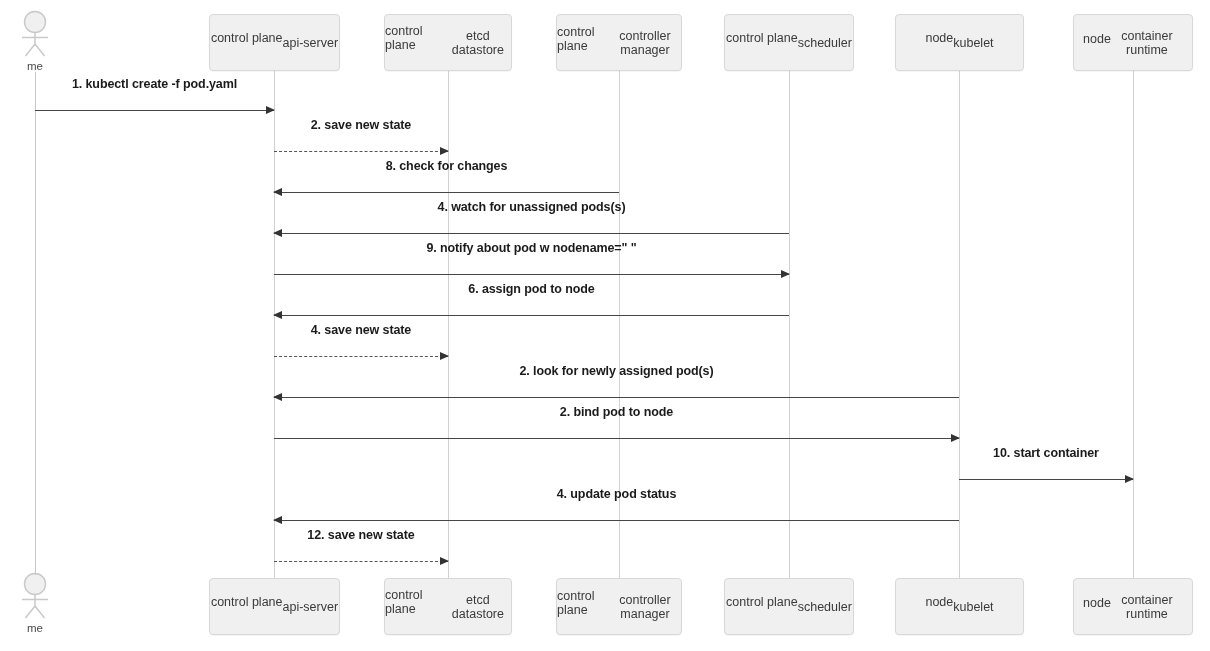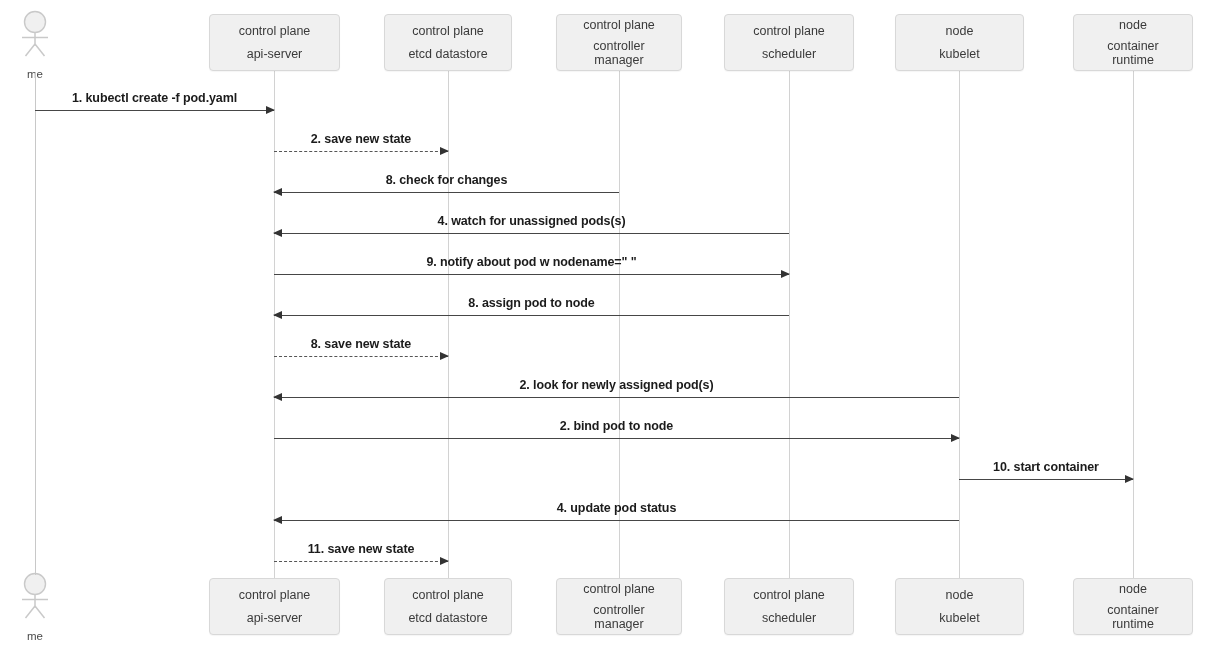--- a/index.html
+++ b/index.html
@@ -30,21 +30,21 @@
   }
 
   
   .participant {
     position: absolute;
     box-sizing: border-box;
     background: #f0f0f0;
     border: 1px solid #d8d8d8;
     border-radius: 4px;
     display: flex;
-    flex-direction: column;
+    flex-direction: row;
     align-items: center;
     justify-content: center;
     color: #3a3a3a;
     font-size: 12.5px;
     line-height: 1.12;
     box-shadow: 0 1px 1px rgba(0,0,0,0.04);
   }
   .participant .p-group {
     margin-bottom: 9px;
   }
@@ -58,21 +58,21 @@
   
   .actor {
     position: absolute;
     width: 46px;
   }
   .actor svg { display: block; }
   .actor .actor-label {
     text-align: center;
     font-size: 11.5px;
     color: #4a4a4a;
-    margin-top: 10px;
+    margin-top: 2px;
   }
 
   
   .msg {
     position: absolute;
     height: 0;
   }
   .msg .line {
     position: absolute;
     left: 0;
@@ -97,21 +97,21 @@
     border-left: 9px solid #333333;
   }
   .msg .head.left {
     left: -1px;
     border-right: 9px solid #333333;
   }
   .msg .label {
     position: absolute;
     left: 0;
     right: 0;
-    bottom: 5px;
+    bottom: 19px;
     text-align: center;
     font-size: 12.5px;
     font-weight: bold;
     color: #1b1b1b;
     white-space: nowrap;
     letter-spacing: -0.1px;
   }
 </style>
 </head>
 <body>
@@ -213,26 +213,26 @@
       <div class="label">4. watch for unassigned pods(s)</div>
     </div>
     <div class="msg" style="left: 274px; width: 515px; top: 274px;">
       <div class="line"></div>
       <div class="head right"></div>
       <div class="label">9. notify about pod w nodename=" "</div>
     </div>
     <div class="msg" style="left: 274px; width: 515px; top: 315px;">
       <div class="line"></div>
       <div class="head left"></div>
-      <div class="label">8. assign pod to node</div>
+      <div class="label">6. assign pod to node</div>
     </div>
     <div class="msg dashed" style="left: 274px; width: 174px; top: 356px;">
       <div class="line"></div>
       <div class="head right"></div>
-      <div class="label">8. save new state</div>
+      <div class="label">4. save new state</div>
     </div>
     <div class="msg" style="left: 274px; width: 685px; top: 397px;">
       <div class="line"></div>
       <div class="head left"></div>
       <div class="label">2. look for newly assigned pod(s)</div>
     </div>
     <div class="msg" style="left: 274px; width: 685px; top: 438px;">
       <div class="line"></div>
       <div class="head right"></div>
       <div class="label">2. bind pod to node</div>
@@ -243,15 +243,15 @@
       <div class="label">10. start container</div>
     </div>
     <div class="msg" style="left: 274px; width: 685px; top: 520px;">
       <div class="line"></div>
       <div class="head left"></div>
       <div class="label">4. update pod status</div>
     </div>
     <div class="msg dashed" style="left: 274px; width: 174px; top: 561px;">
       <div class="line"></div>
       <div class="head right"></div>
-      <div class="label">11. save new state</div>
+      <div class="label">12. save new state</div>
     </div>
   </div>
 
 </body></html>

